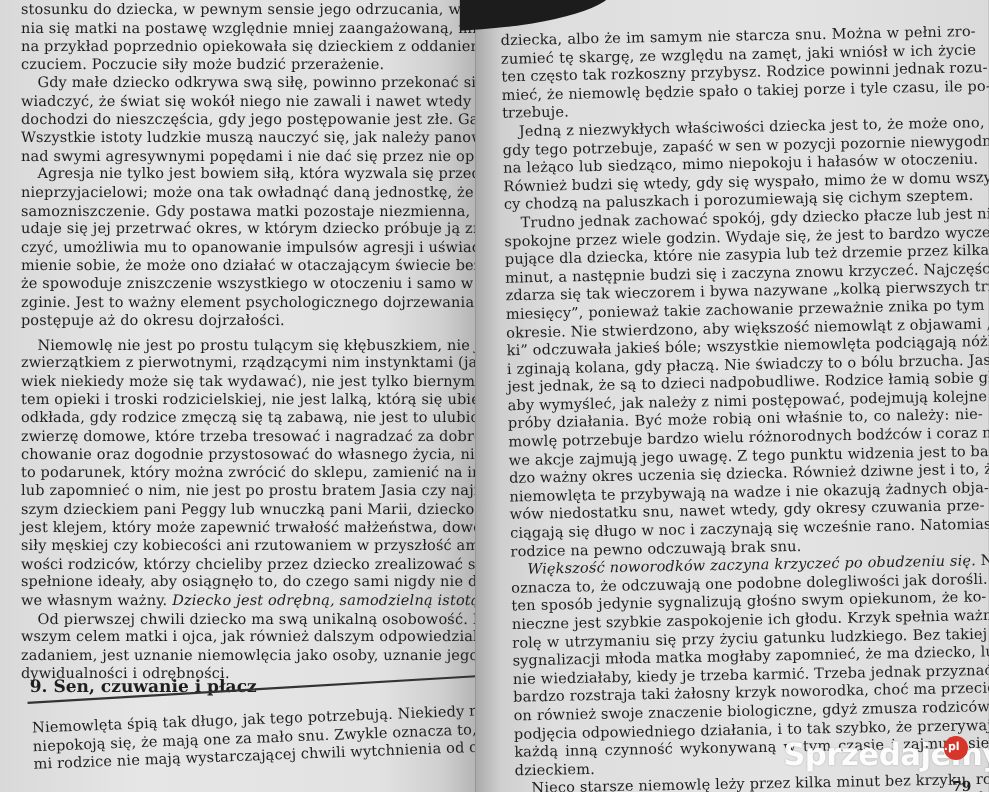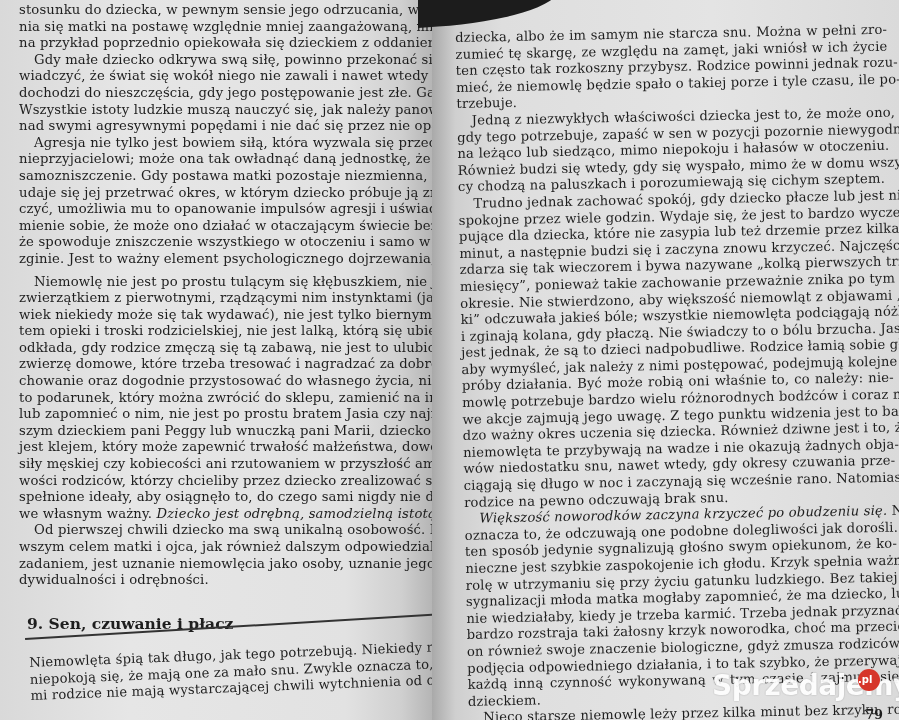--- a/index.html
+++ b/index.html
@@ -75,35 +75,37 @@
 </head>
 <body>
 
 <div class="spread">
 
   <div class="page page-left">
     <div class="text-block left-text">
       <span class="line">stosunku do dziecka, w pewnym sensie jego odrzucania, wyco-</span>
       <span class="line">nia się matki na postawę względnie mniej zaangażowaną, mimo</span>
       <span class="line">na przykład poprzednio opiekowała się dzieckiem z oddaniem i u-</span>
+      <span class="line last">czuciem. Poczucie siły może budzić przerażenie.</span>
 
       <span class="line indent">Gdy małe dziecko odkrywa swą siłę, powinno przekonać się, do-</span>
       <span class="line">wiadczyć, że świat się wokół niego nie zawali i nawet wtedy nie</span>
       <span class="line">dochodzi do nieszczęścia, gdy jego postępowanie jest złe. Gani-</span>
       <span class="line">Wszystkie istoty ludzkie muszą nauczyć się, jak należy panowa-</span>
       <span class="line">nad swymi agresywnymi popędami i nie dać się przez nie opanować.</span>
 
       <span class="line indent">Agresja nie tylko jest bowiem siłą, która wyzwala się przeciw</span>
       <span class="line">nieprzyjacielowi; może ona tak owładnąć daną jednostkę, że grozi</span>
       <span class="line">samozniszczenie. Gdy postawa matki pozostaje niezmienna, gdy</span>
       <span class="line">udaje się jej przetrwać okres, w którym dziecko próbuje ją zni-</span>
       <span class="line">czyć, umożliwia mu to opanowanie impulsów agresji i uświado-</span>
       <span class="line">mienie sobie, że może ono działać w otaczającym świecie bez obawy,</span>
       <span class="line">że spowoduje zniszczenie wszystkiego w otoczeniu i samo w tym</span>
       <span class="line">zginie. Jest to ważny element psychologicznego dojrzewania, który</span>
+      <span class="line last">postępuje aż do okresu dojrzałości.</span>
       <div class="para-gap"></div>
 
       <span class="line indent">Niemowlę nie jest po prostu tulącym się kłębuszkiem, nie jest</span>
       <span class="line">zwierzątkiem z pierwotnymi, rządzącymi nim instynktami (jakkol-</span>
       <span class="line">wiek niekiedy może się tak wydawać), nie jest tylko biernym obiek-</span>
       <span class="line">tem opieki i troski rodzicielskiej, nie jest lalką, którą się ubiera i</span>
       <span class="line">odkłada, gdy rodzice zmęczą się tą zabawą, nie jest to ulubione</span>
       <span class="line">zwierzę domowe, które trzeba tresować i nagradzać za dobre za-</span>
       <span class="line">chowanie oraz dogodnie przystosować do własnego życia, nie jest</span>
       <span class="line">to podarunek, który można zwrócić do sklepu, zamienić na inny</span>

